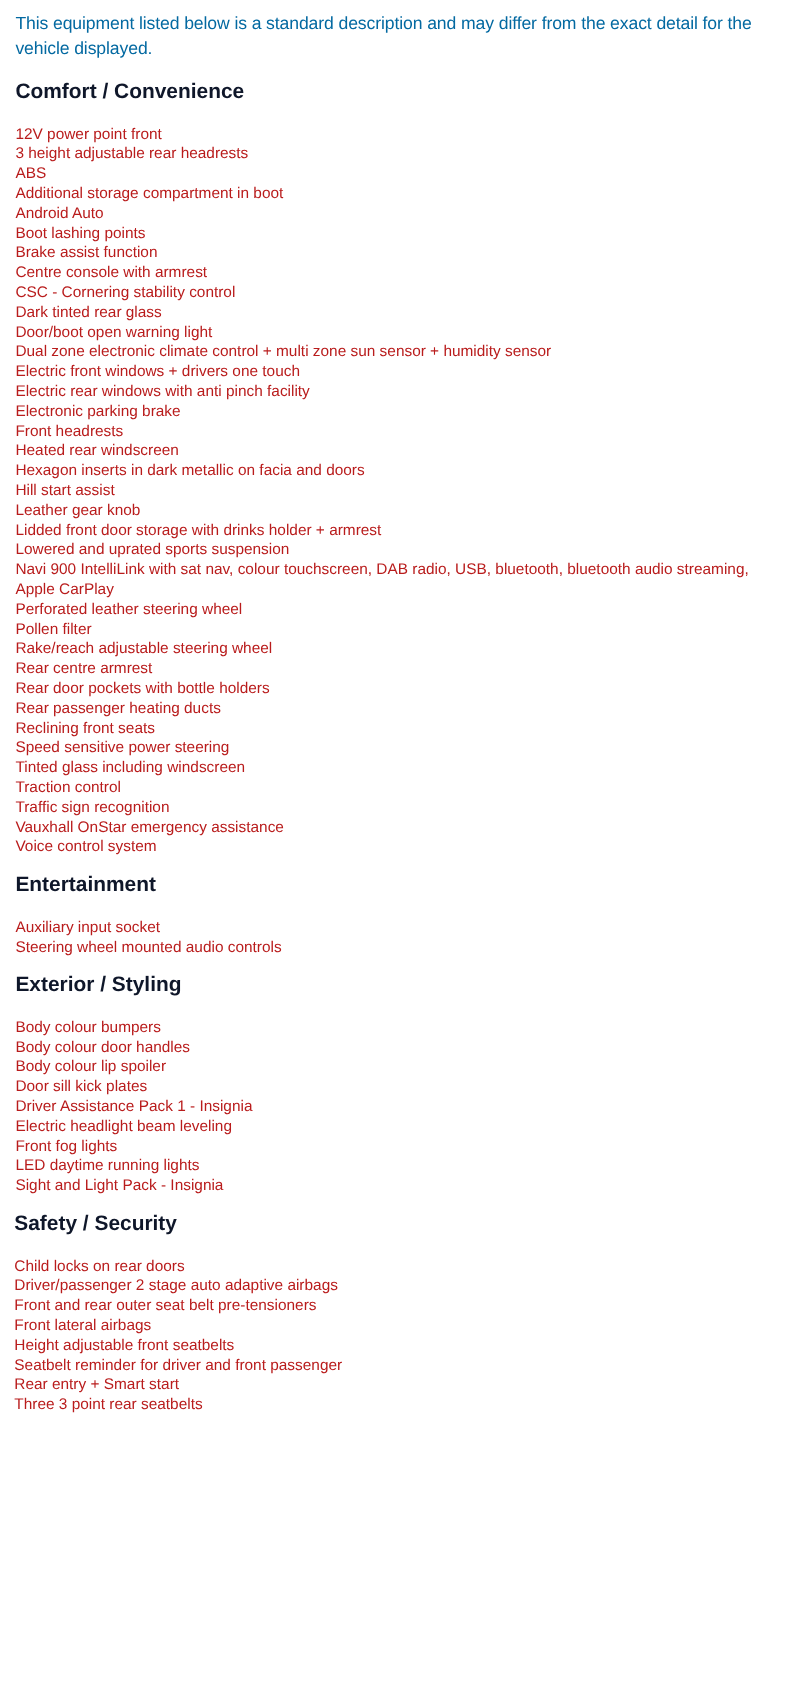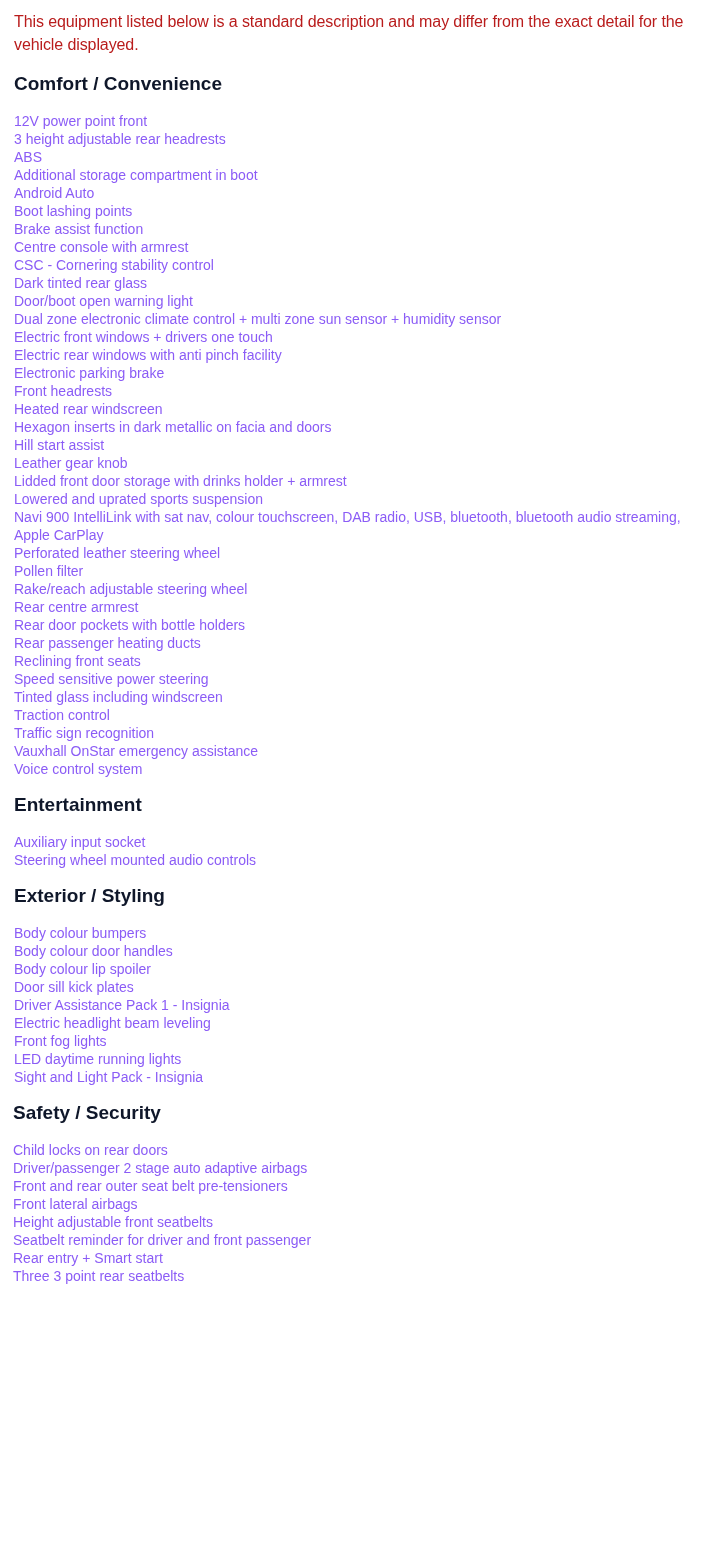--- a/index.html
+++ b/index.html
@@ -3,30 +3,30 @@
   <meta charset="utf-8">
   <style>
     html, body { margin: 0; padding: 0; background: #ffffff; }
     body {
       width: 726px; height: 1551px; overflow: hidden;
       font-family: "Liberation Sans", "DejaVu Sans", sans-serif;
       color: #3a3a3a;
     }
     .page { padding: 10px 14px 0 14px; }
     .intro {
-      font-size: 16px; line-height: 23px; color: #b91c1c;
+      font-size: 16px; line-height: 23px; color: #0369a1;
       margin: 0 0 16px 0; letter-spacing: -0.1px;
     }
     .section-title {
       font-size: 19px; font-weight: bold; color: #0f172a;
       margin: 0 0 16px 0; line-height: 24px;
     }
     .item-list { list-style: none; margin: 0 0 15px 0; padding: 0; }
     .item-list li {
-      font-size: 14px; line-height: 18px; color: #8b5cf6;
+      font-size: 14px; line-height: 18px; color: #b91c1c;
       white-space: nowrap;
     }
     .item-list li.wrap { white-space: normal; }
     .safety .section-title { margin-left: -1px; }
     .safety .item-list li { margin-left: -1px; }
   </style>
 </head>
 <body>
 
 <div class="page">

